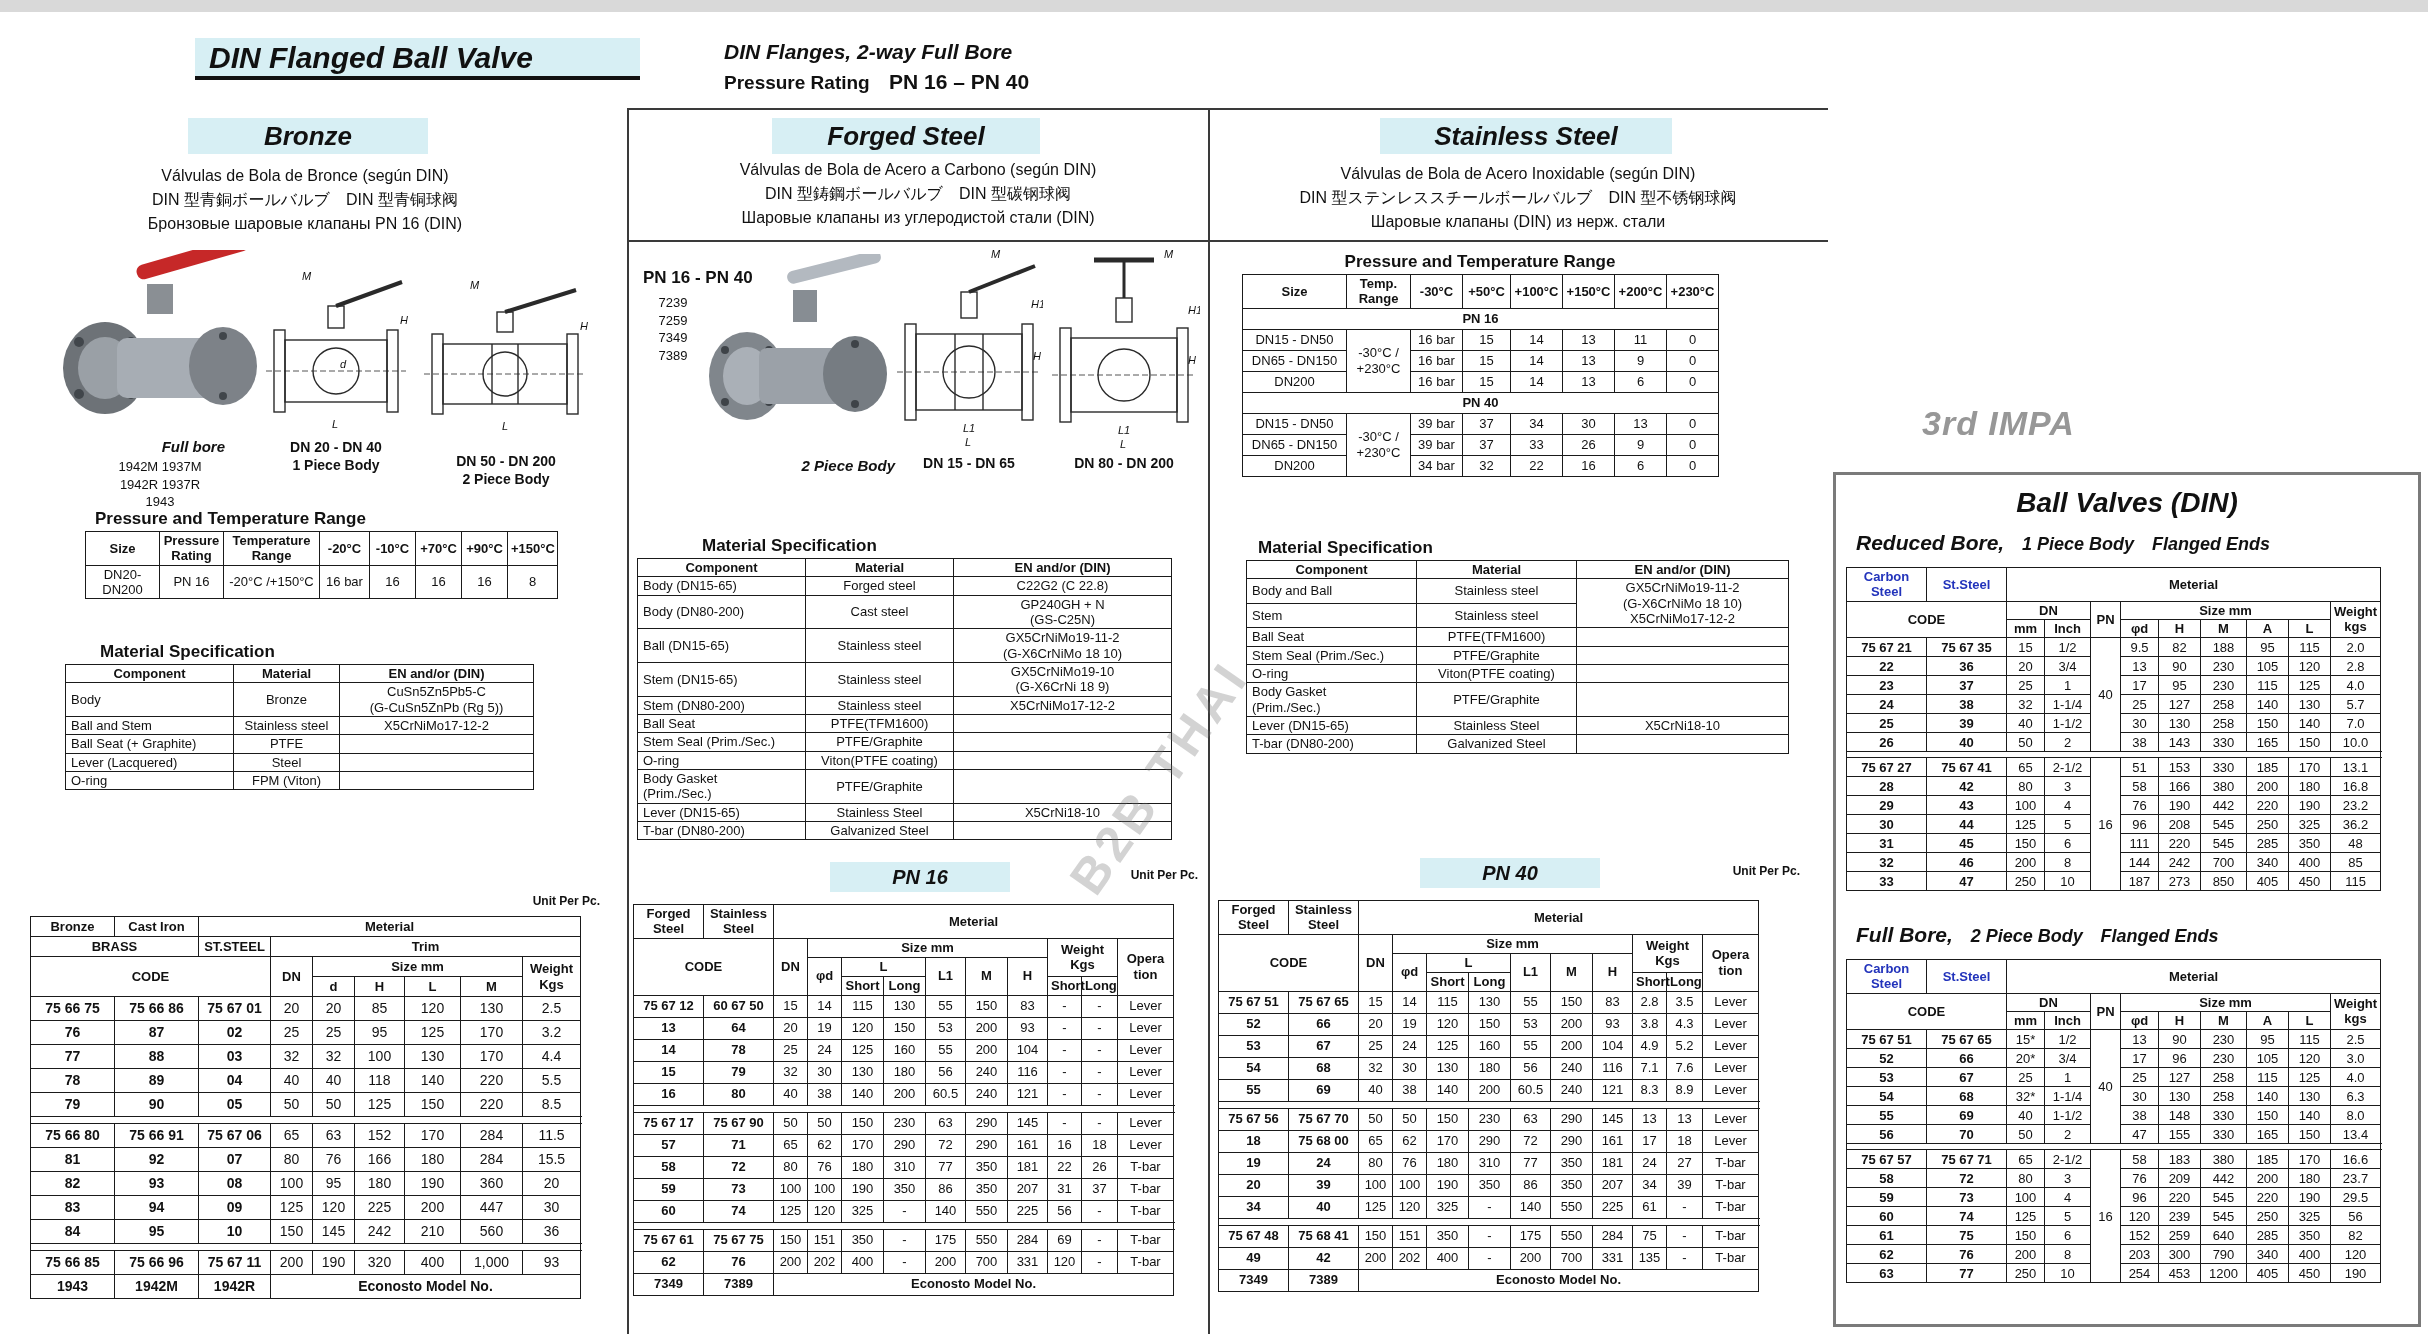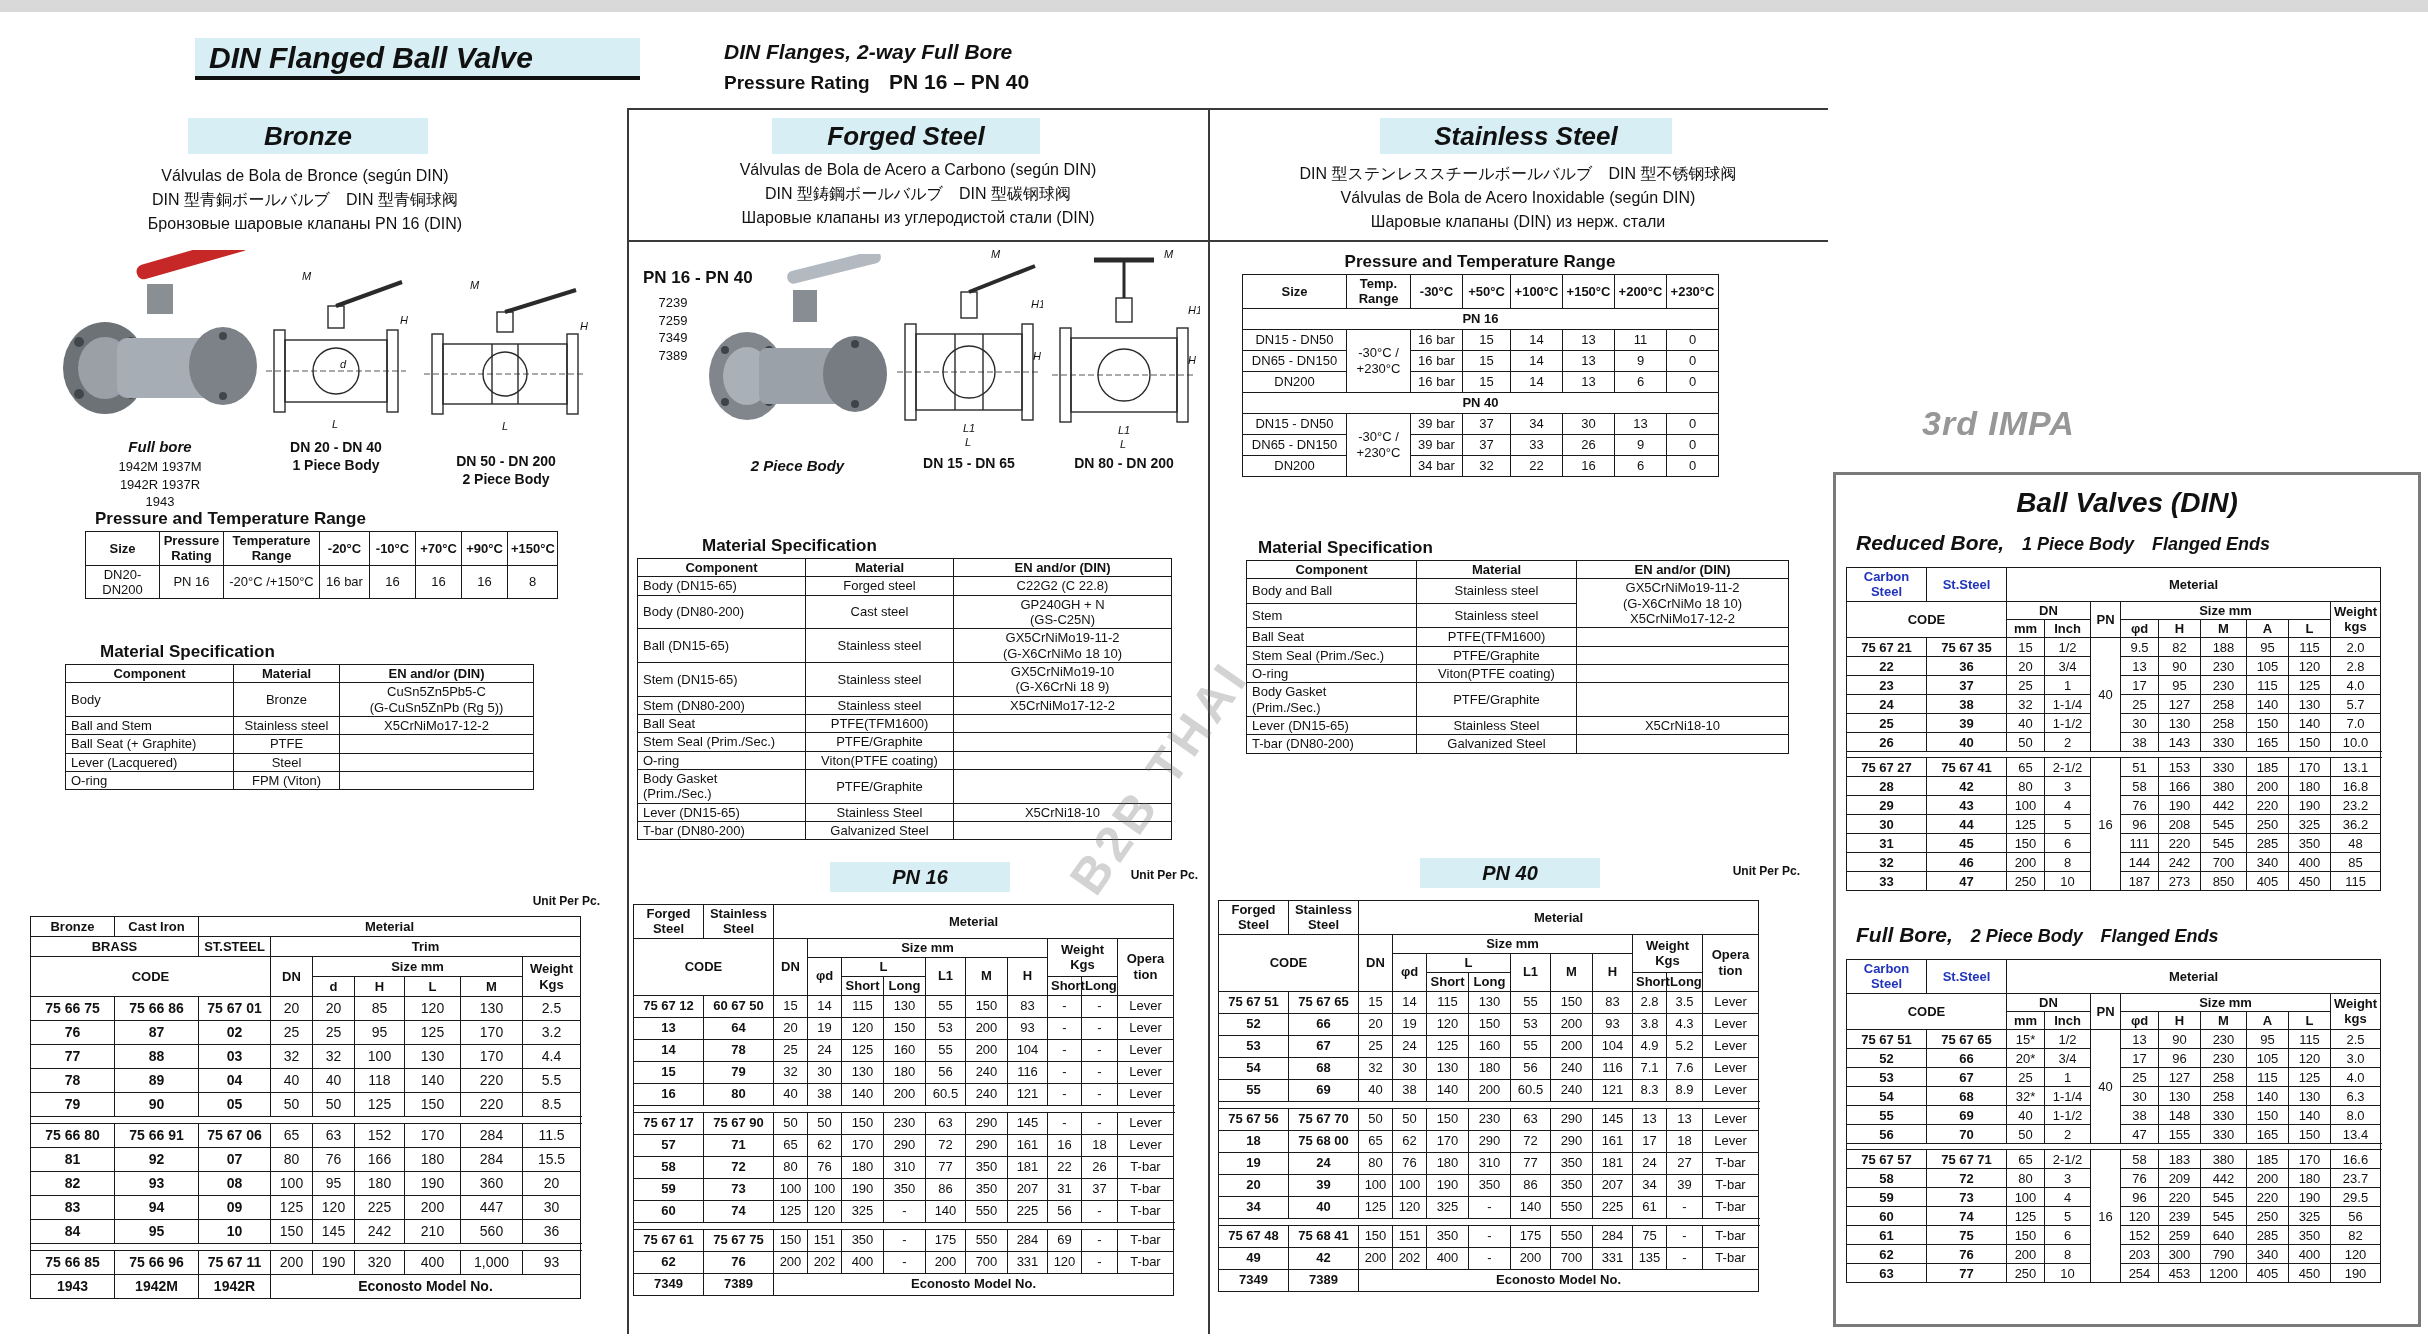--- a/index.html
+++ b/index.html
@@ -42,21 +42,21 @@
   .t-main th { height:20px; } .t-main td { height:24px; font-size:14px; }
   .t-main tr.gap td { height:7px; }
   .t-pn th { height:19px; } .t-pn td { height:22px; }
   .t-pn tr.gap td { height:7px; }
   .t-impa th { height:18px; } .t-impa td { height:19px; }
   .t-impa tr.gap td { height:6px; }
   .codes2 tbody td:nth-child(1), .codes2 tbody td:nth-child(2) { font-weight:bold; }
   .codes3 tbody td:nth-child(1), .codes3 tbody td:nth-child(2), .codes3 tbody td:nth-child(3) { font-weight:bold; }
 
   .cap { position:absolute; text-align:center; font-weight:bold; font-size:14px; white-space:pre-line; line-height:1.3; }
-  .cap-it { font-style:italic; font-size:15px; }
+  .cap-it { font-style:italic; font-size:15px;text-align:right; }
   .models { position:absolute; text-align:center; font-size:13px; white-space:pre-line; line-height:1.35; }
 
   .impa-note { position:absolute; left:1922px; top:392px; font-size:34px; font-weight:bold; color:#979797; letter-spacing:1px;font-style:italic; }
   .panel { position:absolute; left:1833px; top:460px; width:588px; height:855px; border:3px solid #7a7a7a; background:#fff; }
   .panel-title { position:absolute; top:12px; left:0; width:100%; text-align:center;
     font-style:italic; font-weight:bold; font-size:28px; }
   .panel-sub { position:absolute; left:20px; font-style:italic; font-weight:bold; font-size:21px; }
   .panel-sub .s { font-size:18px; margin-left:12px; }
 
   .watermark { position:absolute; left:1005px; top:700px; width:360px; font-size:50px; font-weight:bold;
@@ -794,22 +794,22 @@
             <td>7349</td>
             <td>7389</td>
             <td colspan="10">Econosto Model No.</td>
           </tr>
         </tbody>
       </table>
     </div>
 
   <div class="sec-head" style="left:1380px; top:106px; width:292px;">Stainless Steel</div>
   <div class="desc" style="left:1235px; top:150px; width:566px;">
+    <div>Válvulas de Bola de Acero Inoxidable (según DIN)</div>
     <div>DIN 型ステンレススチールボールバルブ　DIN 型不锈钢球阀</div>
-    <div>Válvulas de Bola de Acero Inoxidable (según DIN)</div>
     <div>Шаровые клапаны (DIN) из нерж. стали</div>
   </div>
 
   <div class="lbl-b17 ctr" style="left:1245px; top:240px; width:470px;">Pressure and Temperature Range</div>
   <div class="abs" style="left:1242px; top:262px;">
       <table class="tbl t-pt" style="width: 476px;">
         <colgroup>
           <col style="width: 104px;">
           <col style="width: 64px;">
           <col style="width: 52px;">

